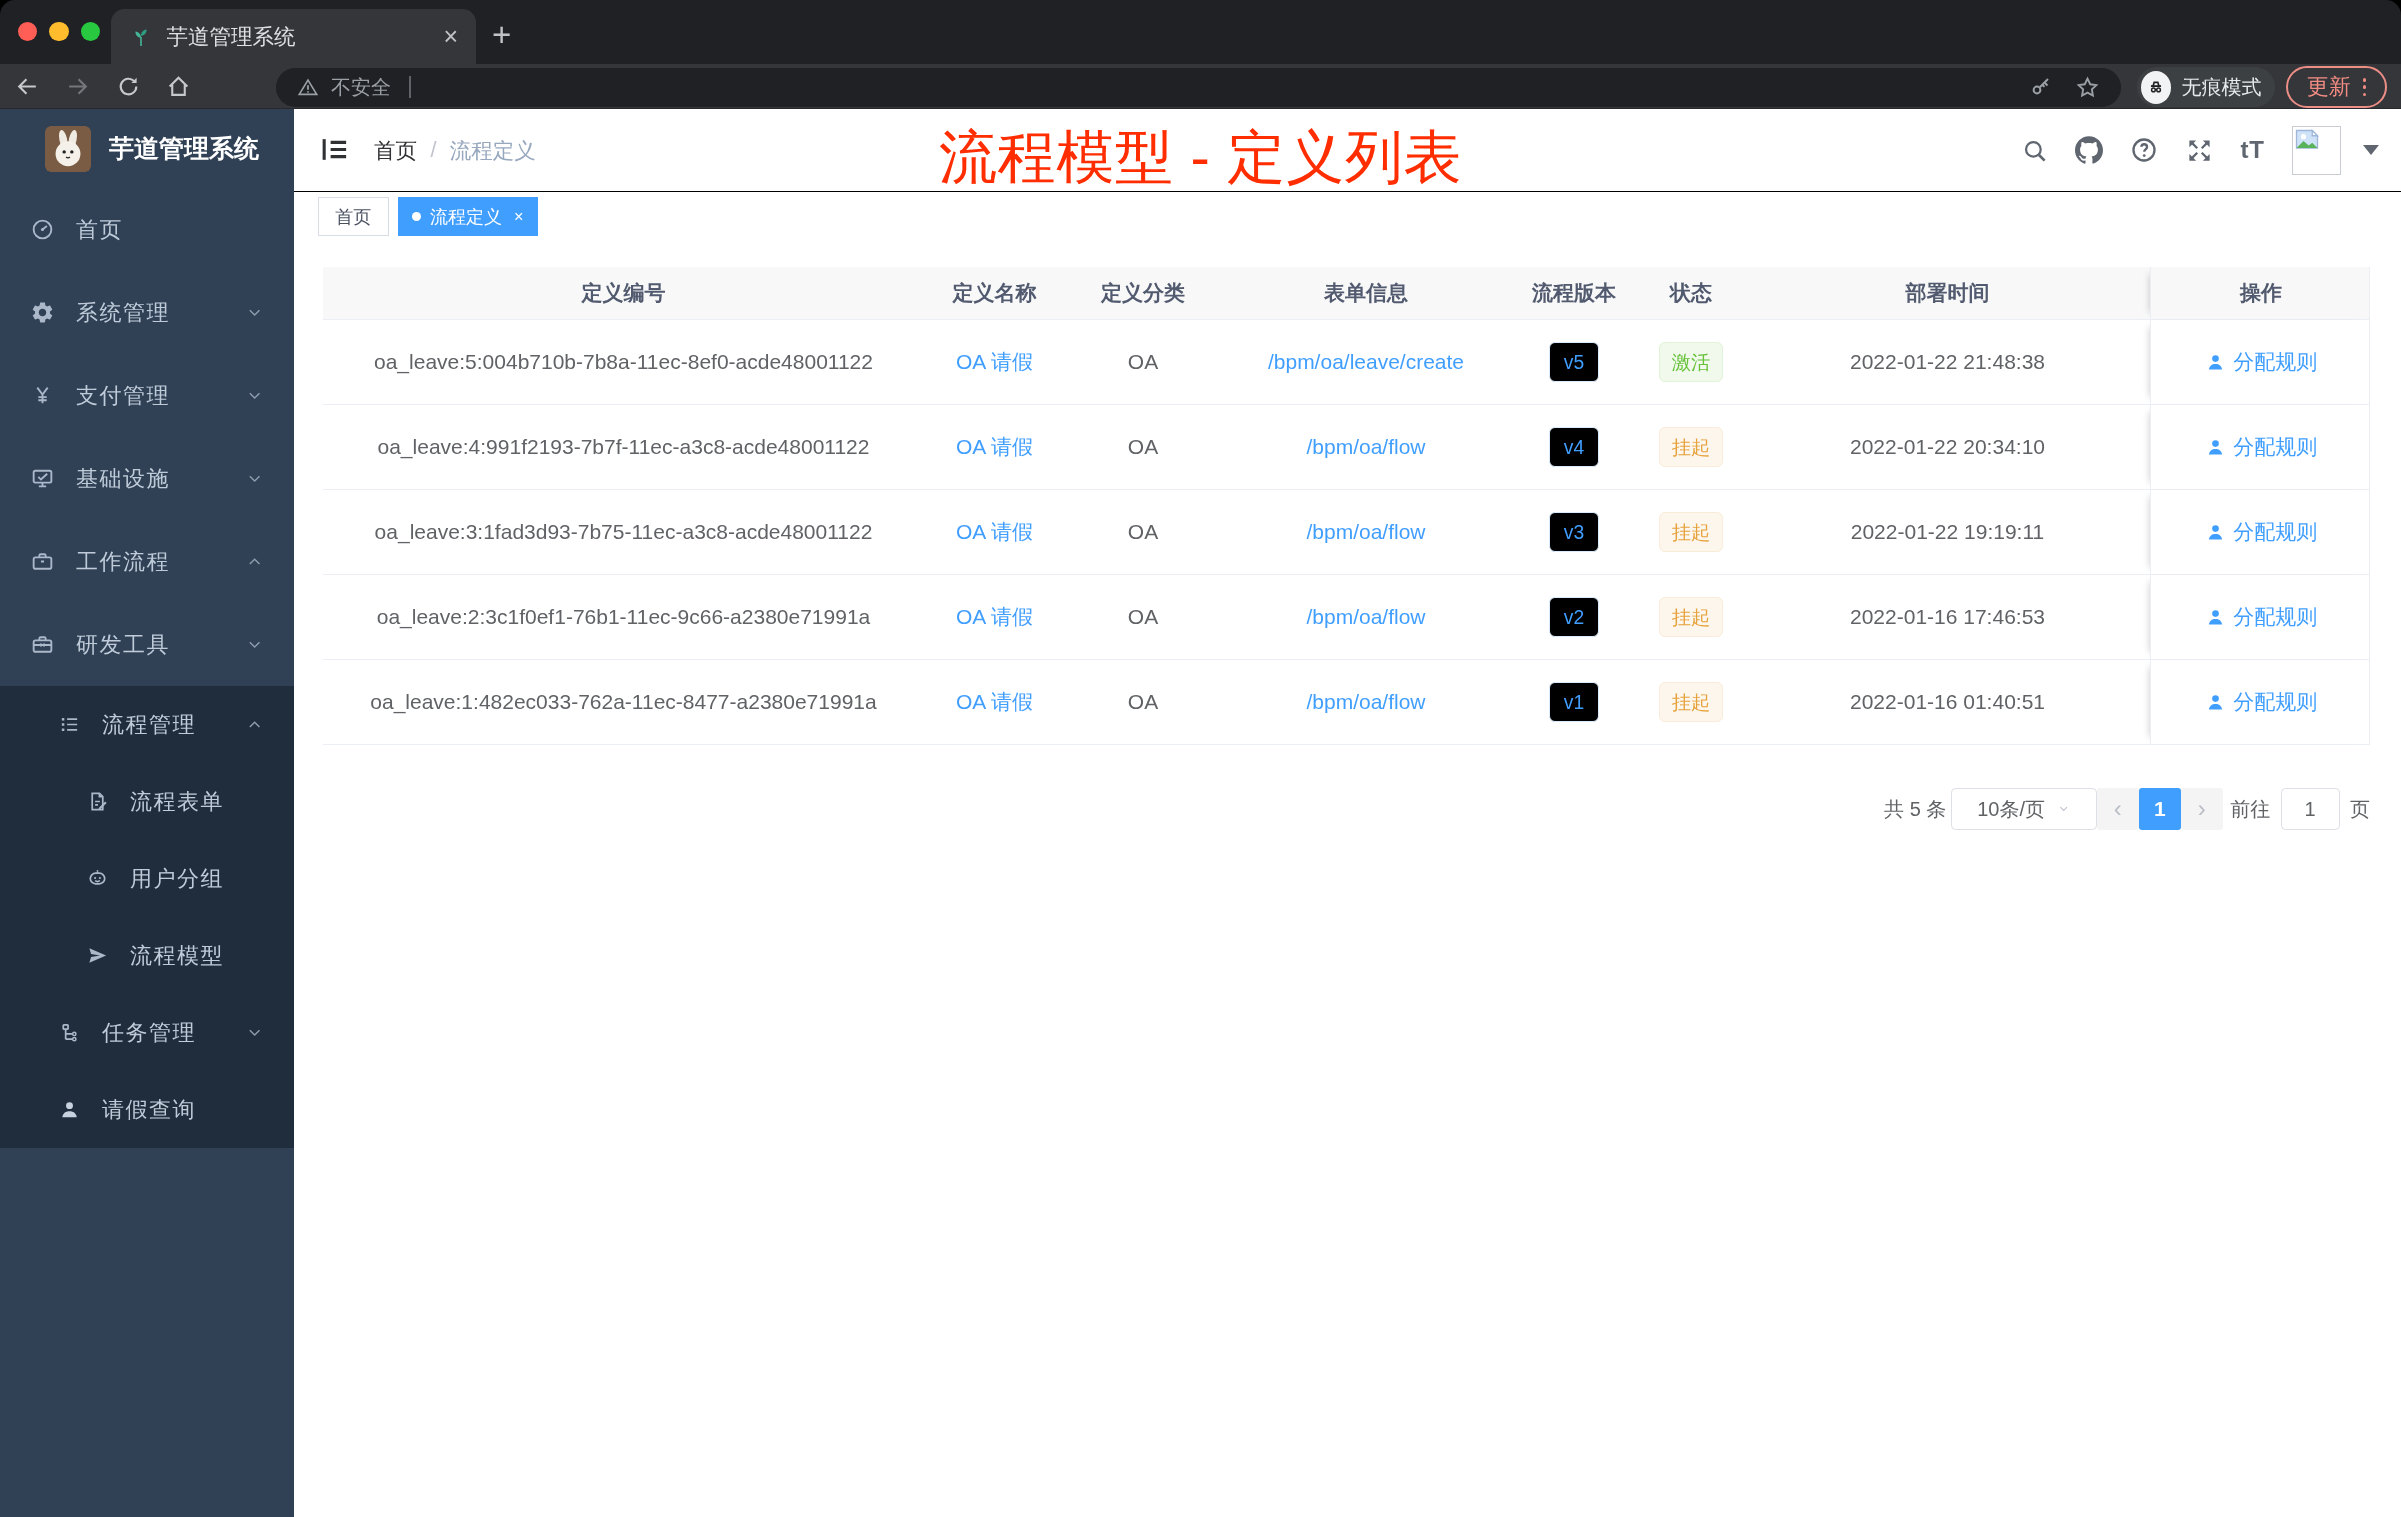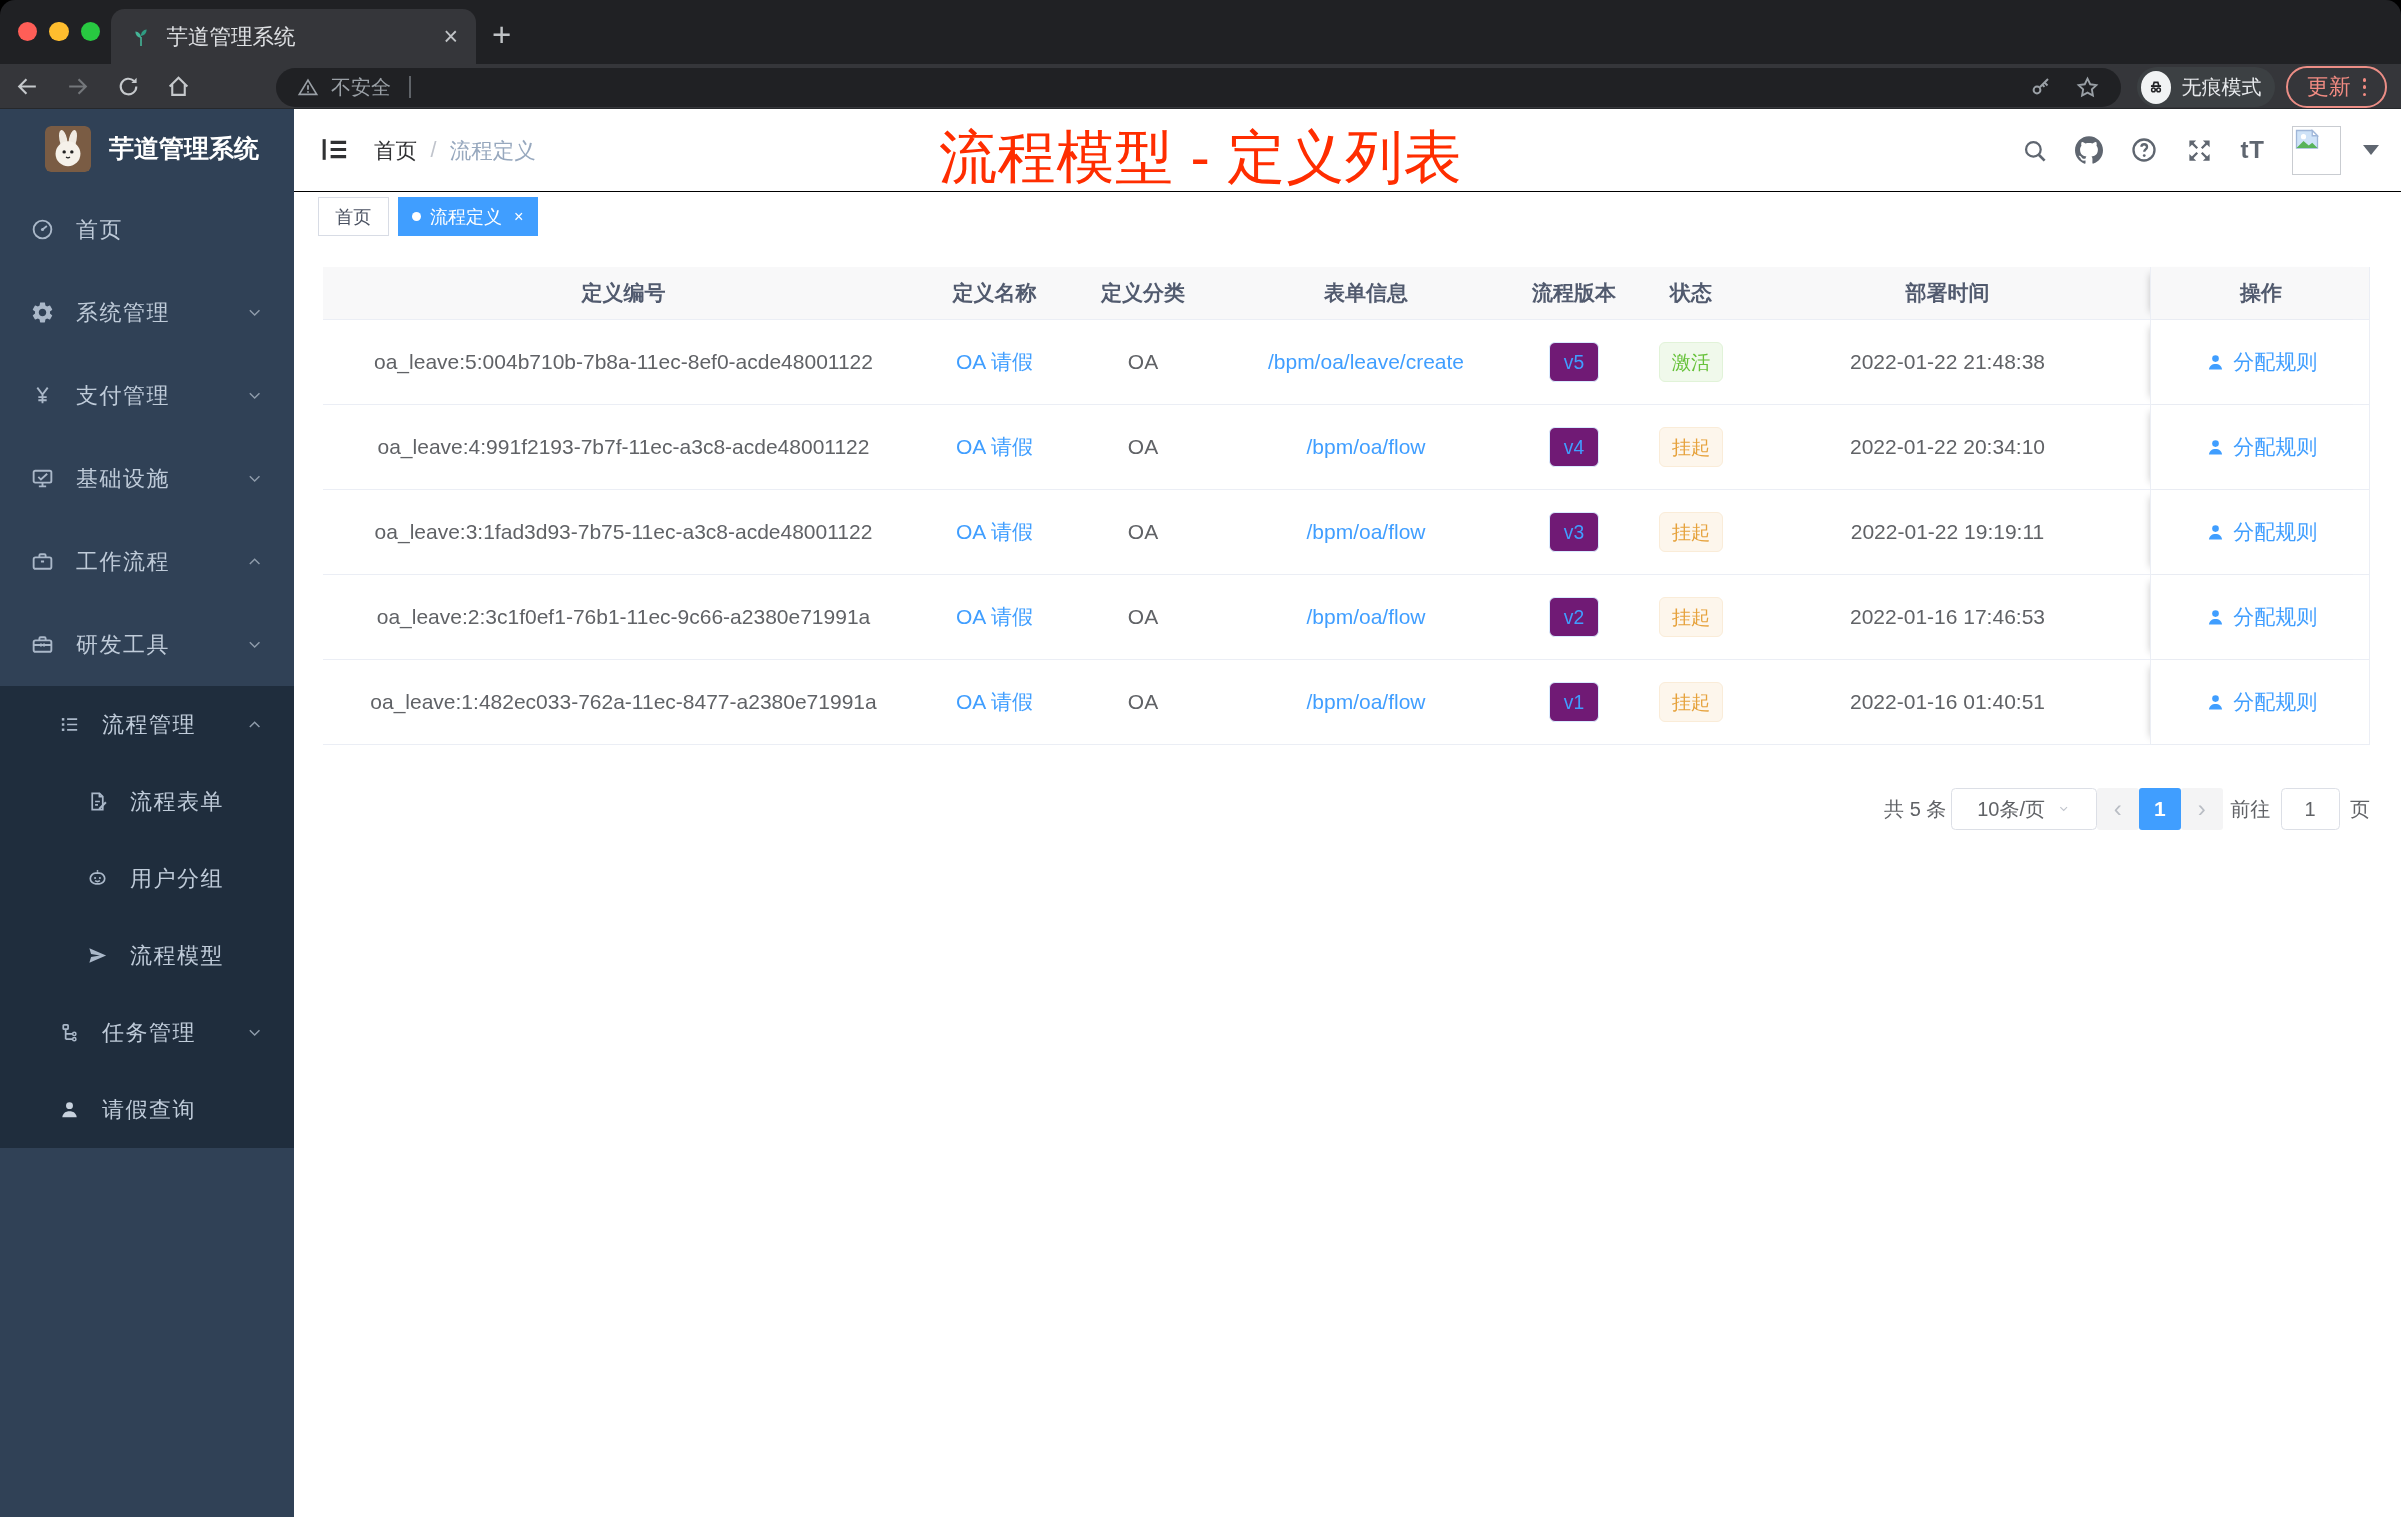--- a/index.html
+++ b/index.html
@@ -84,21 +84,21 @@
   .content { position:absolute; left:294px; top:241px; width:2107px; height:1276px; background:#fff; }
   .table { position:absolute; left:29px; top:26px; width:2047px; border-right:0.7px solid #ebeef5; font-size:21px; }
   .thead { display:flex; height:53px; background:#f8f8f9; color:#515a6e; font-weight:bold;
            align-items:center; border-bottom:0.7px solid #ebeef5; }
   .tr { display:flex; height:85px; align-items:center; border-bottom:0.7px solid #ebeef5; color:#606266; background:#fff; }
   .cell { display:flex; align-items:center; justify-content:center; text-align:center; height:100%; flex:none; }
   .c0{width:601px;} .c1{width:141px;} .c2{width:156px;text-align:center;} .c3{width:290px;}
   .c4{width:126px;} .c5{width:108px;} .c6{width:405px;}
   .c7{width:221px; border-left:0.7px solid #ebeef5; box-shadow:-7.4px 0 7.4px -7.4px rgba(0,0,0,.22);}
   .link { color:#409eff; text-decoration:none; cursor:pointer; }
-  .vbadge { background:#701a75; border:0.7px solid #d9ecff; color:#409eff; border-radius:6px;
+  .vbadge { background:#000000; border:0.7px solid #d9ecff; color:#409eff; border-radius:6px;
             padding:0 13.4px; height:40px; line-height:39px; font-size:19.3px; }
   .badge { border-radius:6px; padding:0 12px; height:40px; line-height:39px; font-size:19.3px; }
   .badge[data-status="success"] { background:#f0f9eb; border:0.7px solid #e1f3d8; color:#67c23a; }
   .badge[data-status="warning"] { background:#fdf6ec; border:0.7px solid #faecd8; color:#e6a23c; }
   .action-link { display:flex; align-items:center; gap:7.4px; color:#409eff; cursor:pointer; }
 
   
   .pagination { position:absolute; top:547px; right:31px; display:flex; align-items:center; gap:0;
                 font-size:20px; color:#606266; }
   .pg-total { margin-right:4.5px; }

